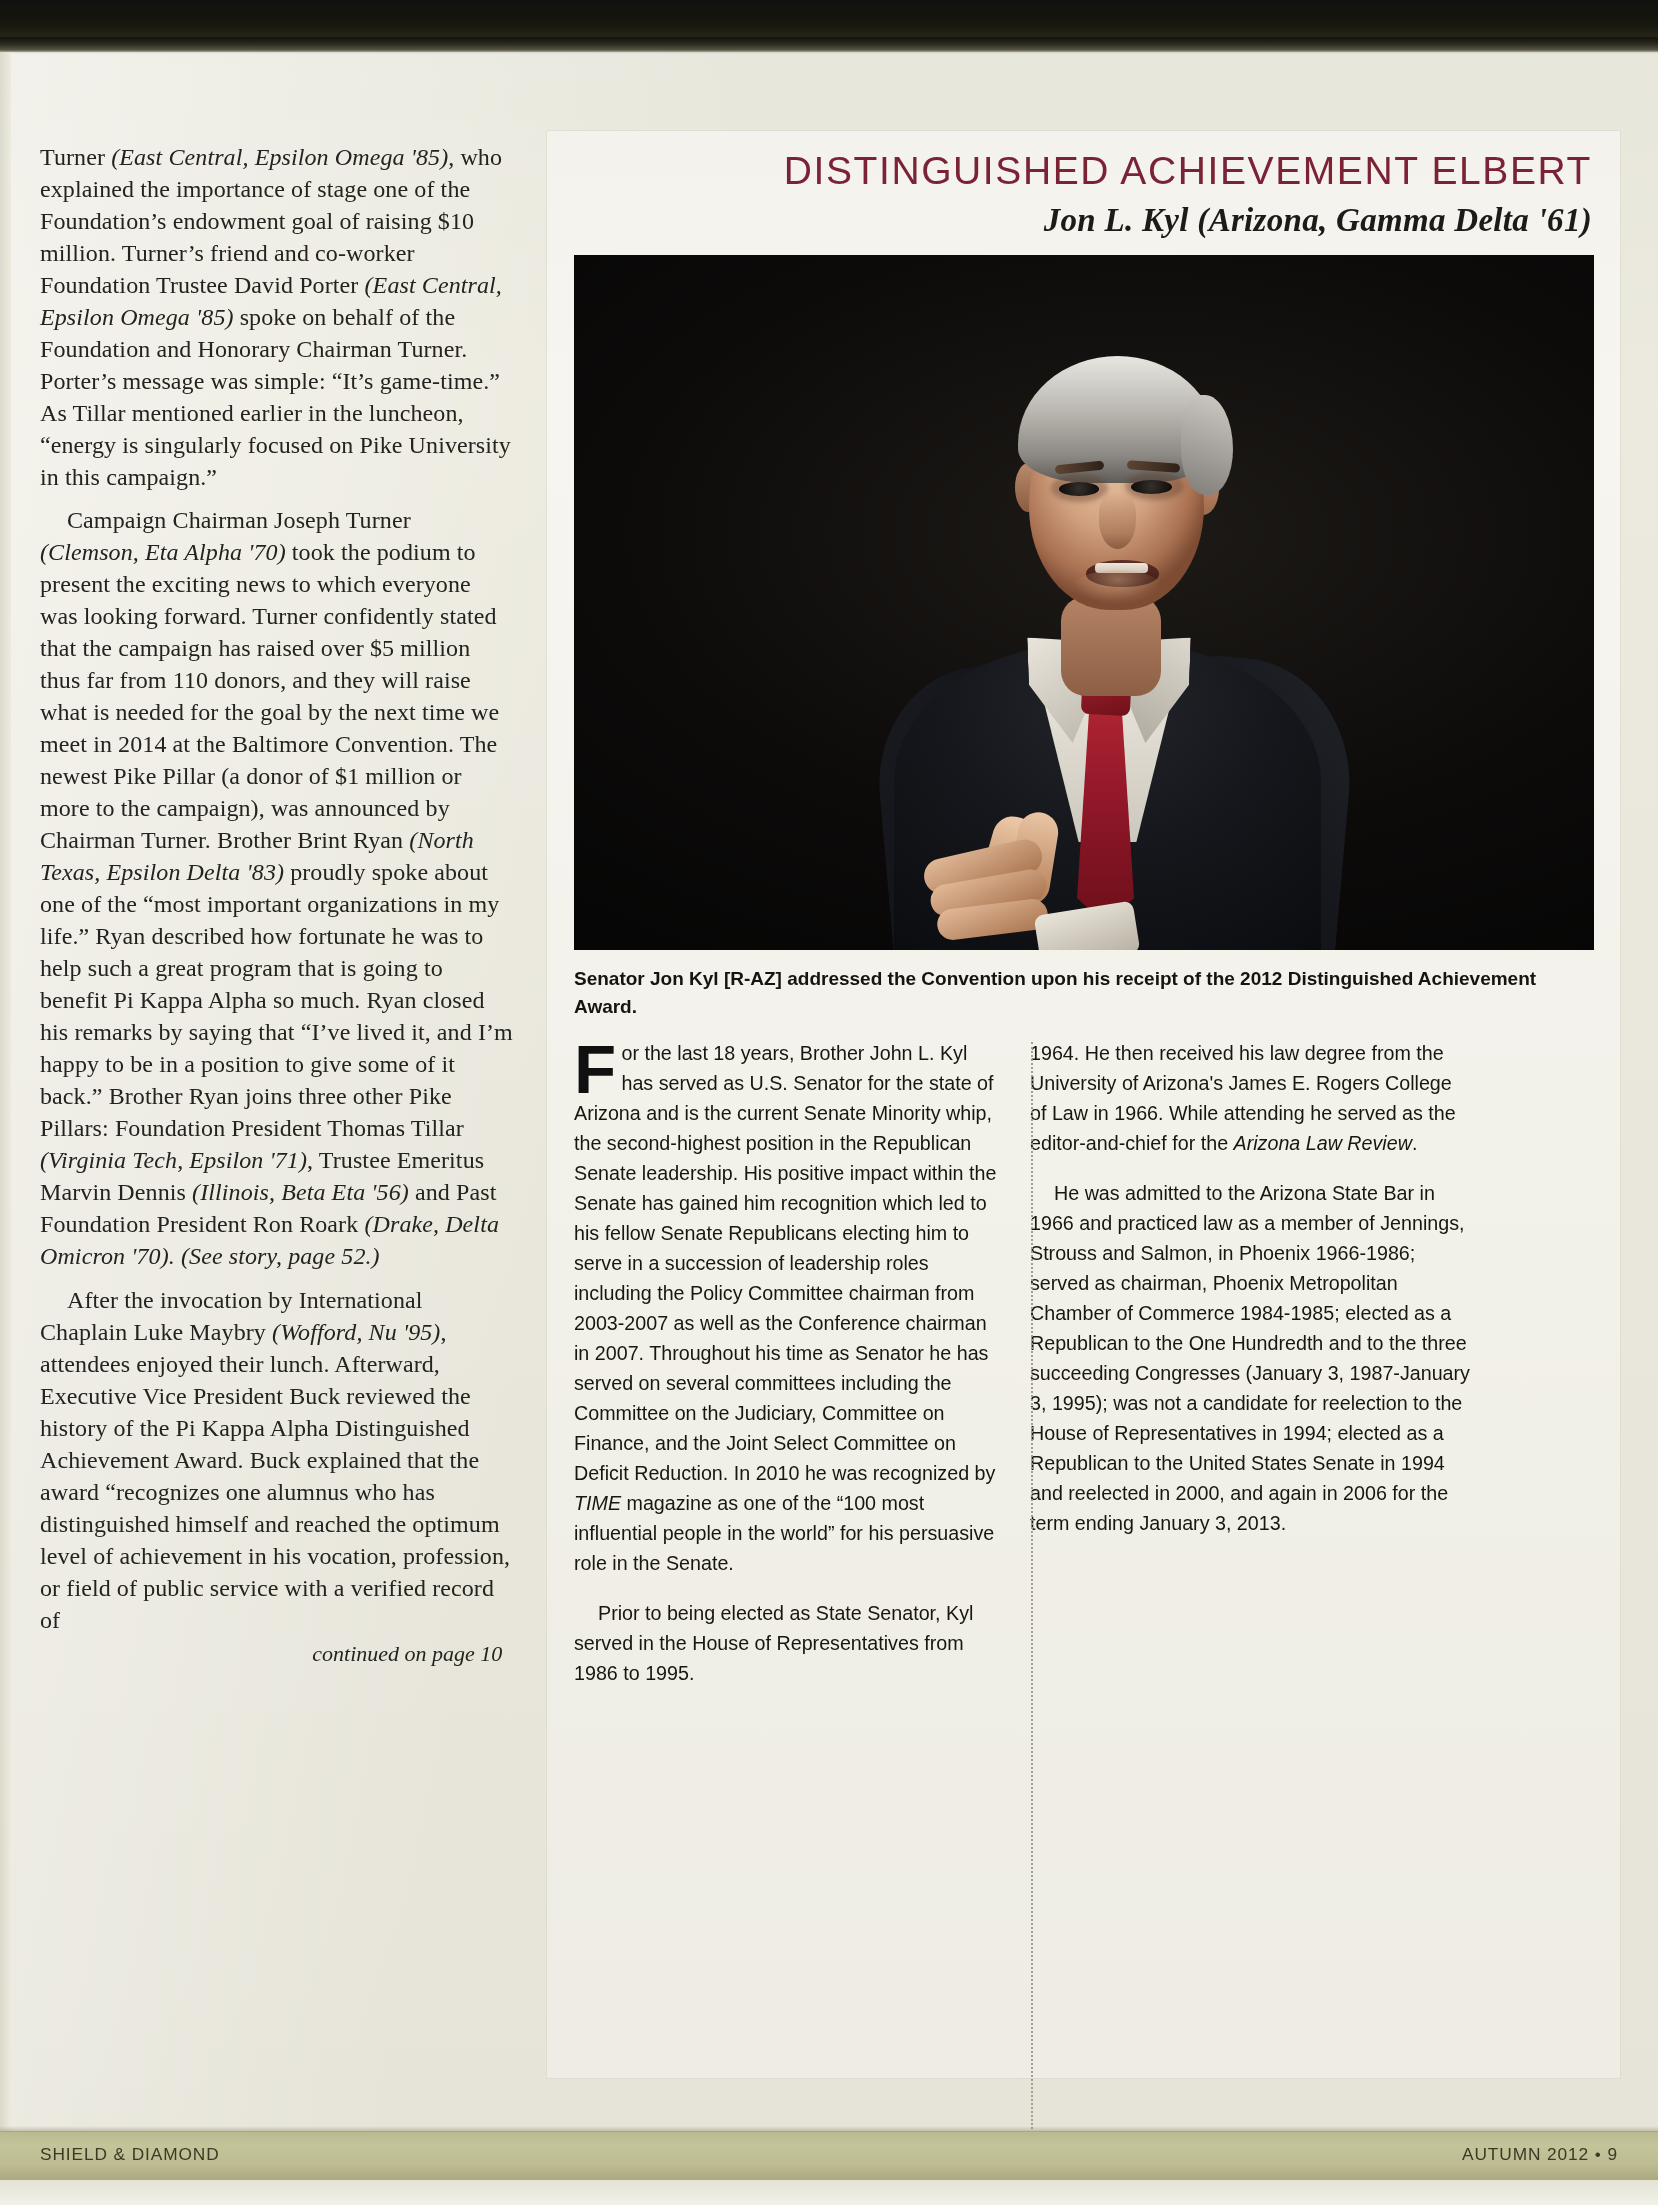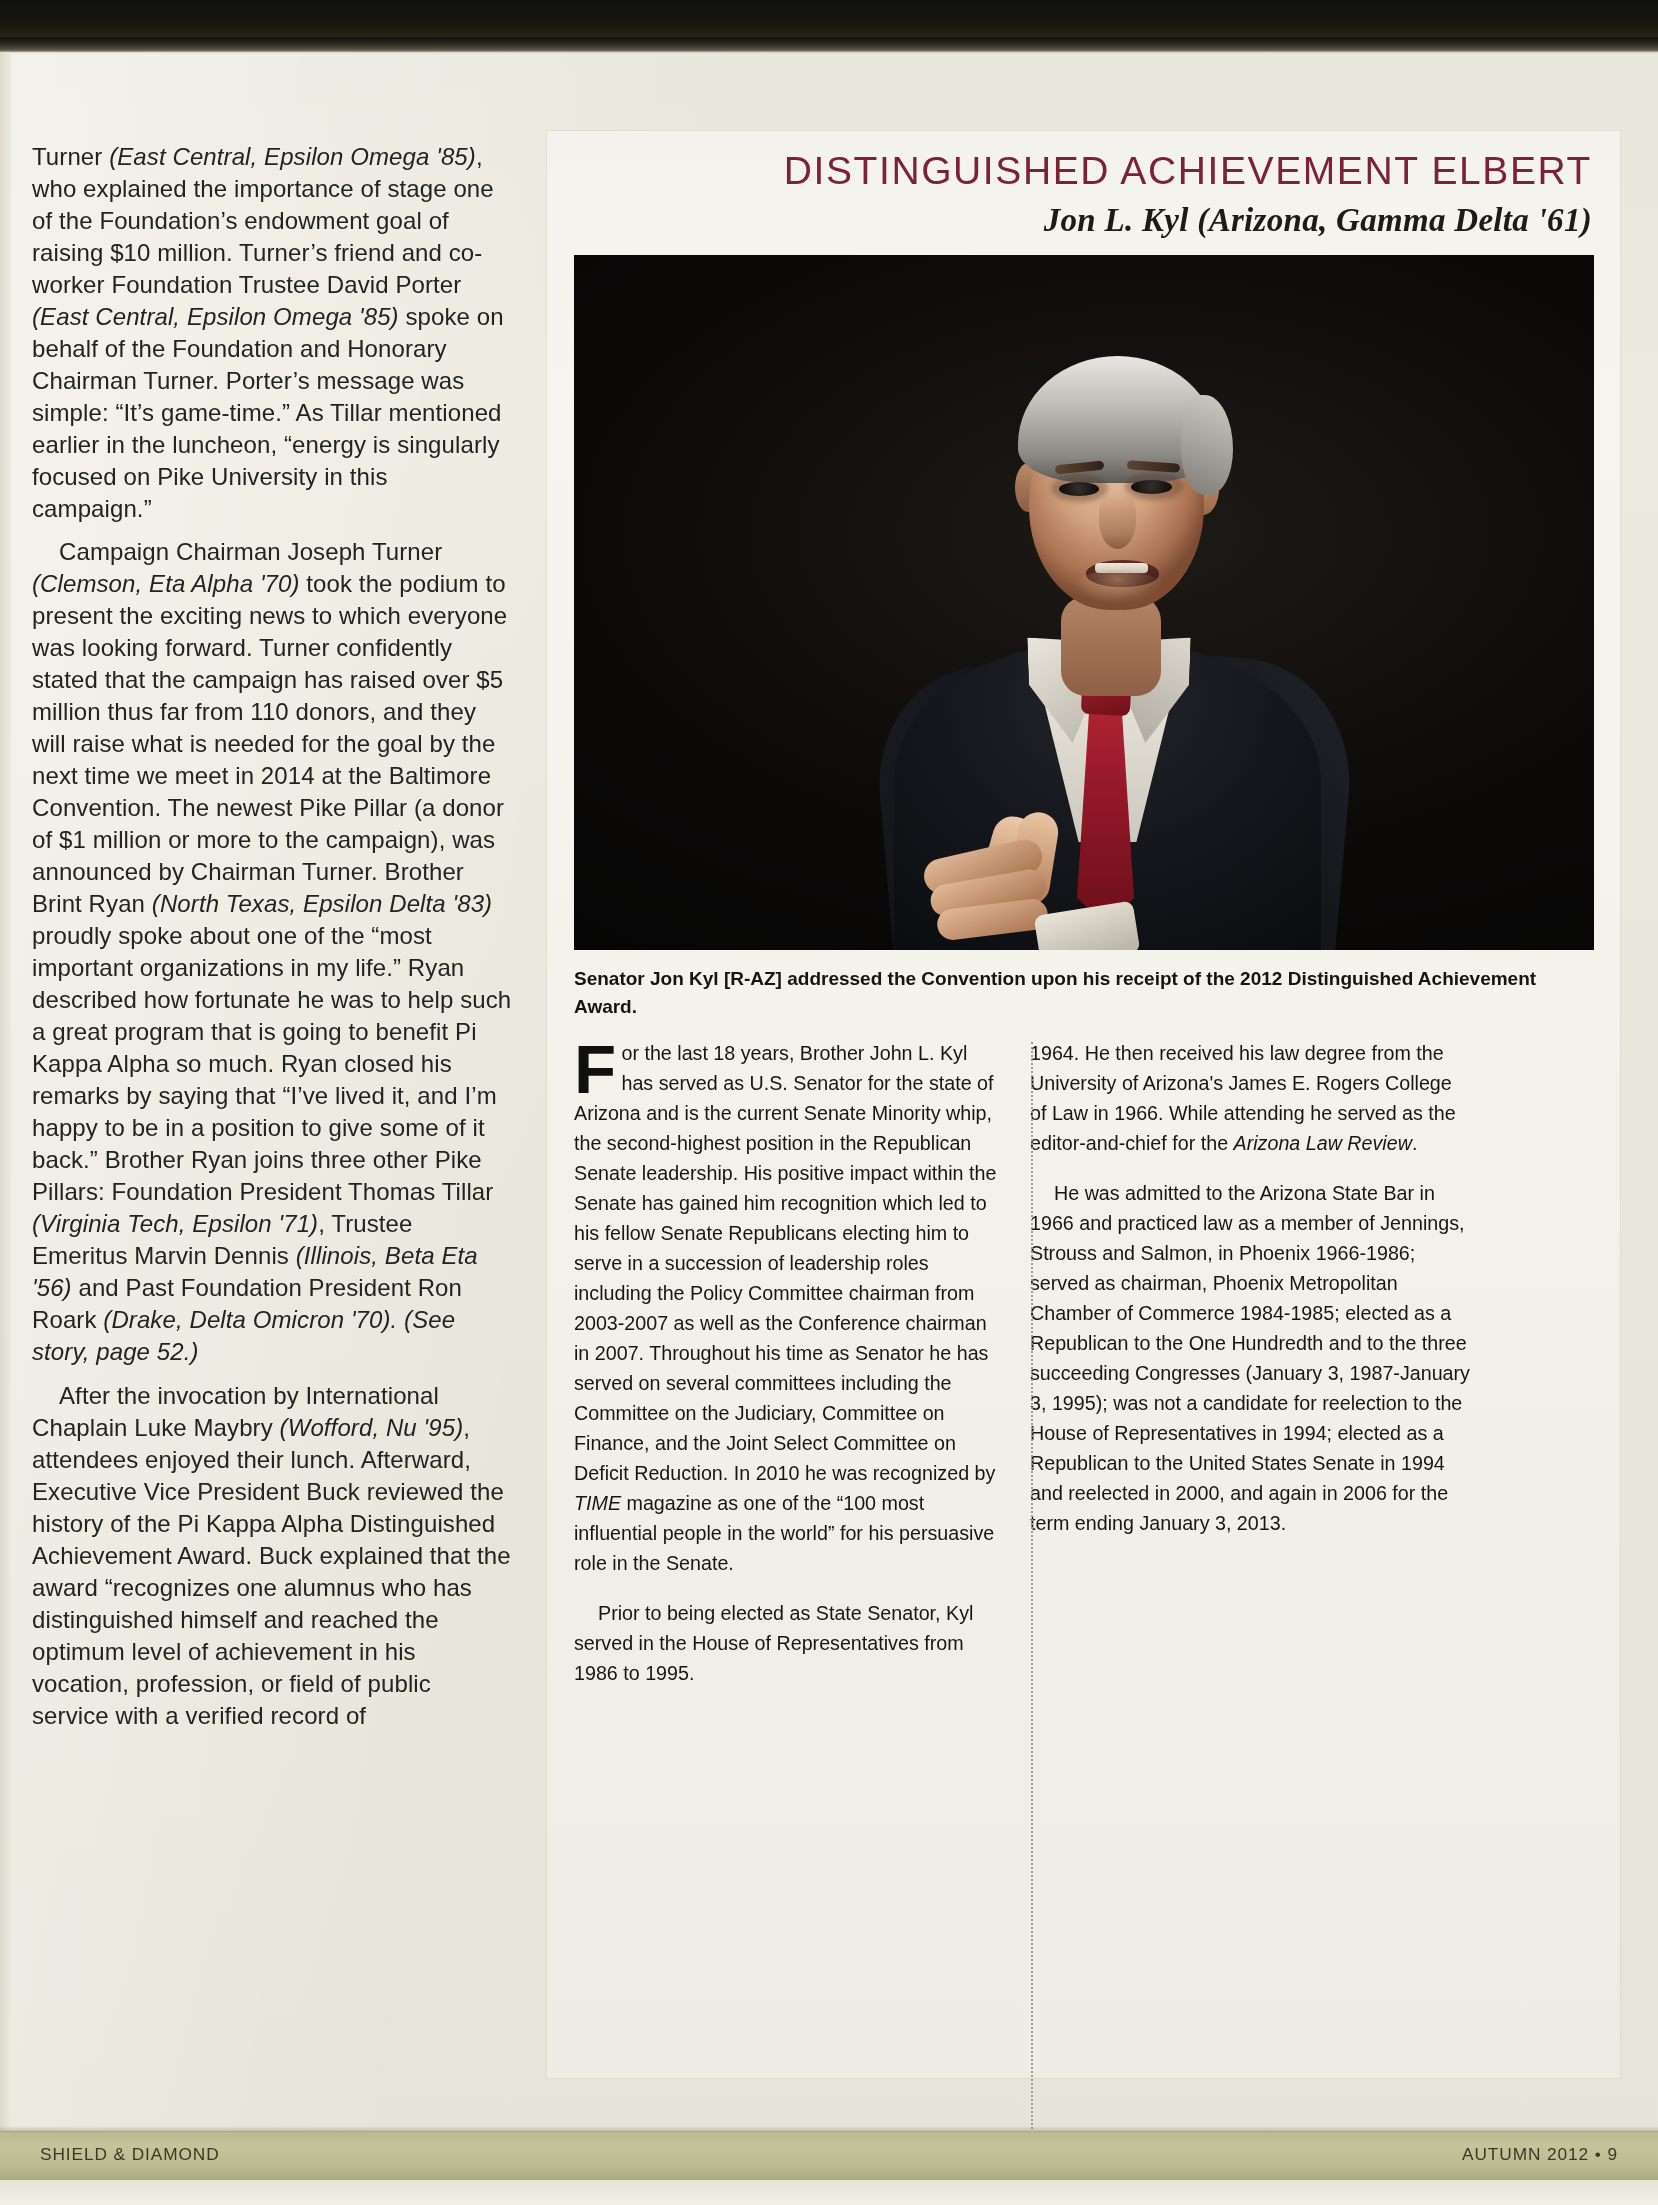--- a/index.html
+++ b/index.html
@@ -19,23 +19,23 @@
     background:linear-gradient(180deg,#111110 0%,#17170f 46%,#272518 72%,#6d6a55 96%,#bdbaa5 100%);}
   #topband:after{content:"";position:absolute;left:0;top:37px;width:1659px;height:17.3px;
     background:linear-gradient(180deg,rgba(20,19,14,.92),rgba(200,198,180,0));}
   
   #leftedge{position:absolute;left:0;top:52px;width:10.7px;height:2153px;
     background:linear-gradient(90deg,#d8d6c8,#eceadd);opacity:.85;}
 
   
   #leftcol{position:absolute;left:32px;top:141px;width:481px;}
   .lp{
-    font-family:Liberation Sans, sans-serif;
+    font-family:Liberation Serif, serif;
     font-size:24px;line-height:32px;color:#23231f;
-    margin:0 0 0 0;text-align:left;
+    margin:0 0 0 8px;text-align:left;
     letter-spacing:0.1px;
   }
   .lp + .lp{text-indent:27px;margin-top:11.3px;}
   .lp i{font-style:italic;}
   #contd{
     font-family:"Liberation Serif", serif;font-style:italic;
     font-size:22px;line-height:31px;color:#24241f;text-align:right;
     margin-top:2.7px;padding-right:10.7px;
   }
 
@@ -189,20 +189,21 @@
 
 <div id="page">
 
   <div id="topband"></div>
   <div id="leftedge"></div>
 
   <div id="leftcol">
     <p class="lp">Turner <i>(East Central, Epsilon Omega '85)</i>, who explained the importance of stage one of the Foundation’s endowment goal of raising $10 million. Turner’s friend and co-worker Foundation Trustee David Porter <i>(East Central, Epsilon Omega '85)</i> spoke on behalf of the Foundation and Honorary Chairman Turner. Porter’s message was simple: “It’s game-time.” As Tillar mentioned earlier in the luncheon, “energy is singularly focused on Pike University in this campaign.”</p>
     <p class="lp">Campaign Chairman Joseph Turner <i>(Clemson, Eta Alpha '70)</i> took the podium to present the exciting news to which everyone was looking forward. Turner confidently stated that the campaign has raised over $5 million thus far from 110 donors, and they will raise what is needed for the goal by the next time we meet in 2014 at the Baltimore Convention. The newest Pike Pillar (a donor of $1 million or more to the campaign), was announced by Chairman Turner. Brother Brint Ryan <i>(North Texas, Epsilon Delta '83)</i> proudly spoke about one of the “most important organizations in my life.” Ryan described how fortunate he was to help such a great program that is going to benefit Pi Kappa Alpha so much. Ryan closed his remarks by saying that “I’ve lived it, and I’m happy to be in a position to give some of it back.” Brother Ryan joins three other Pike Pillars: Foundation President Thomas Tillar <i>(Virginia Tech, Epsilon '71)</i>, Trustee Emeritus Marvin Dennis <i>(Illinois, Beta Eta '56)</i> and Past Foundation President Ron Roark <i>(Drake, Delta Omicron '70). (See story, page 52.)</i></p>
     <p class="lp">After the invocation by International Chaplain Luke Maybry <i>(Wofford, Nu '95)</i>, attendees enjoyed their lunch. Afterward, Executive Vice President Buck reviewed the history of the Pi Kappa Alpha Distinguished Achievement Award. Buck explained that the award “recognizes one alumnus who has distinguished himself and reached the optimum level of achievement in his vocation, profession, or field of public service with a verified record of</p>
+    <div id="contd">continued on page 10</div>
   </div>
 
   <div id="panel">
 
     <div id="headwrap">
       <div class="hl two">DISTINGUISHED ACHIEVEMENT ELBERT</div>
       <div class="subhl">Jon L. Kyl (Arizona, Gamma Delta '61)</div>
     </div>
 
     <div id="photo">

